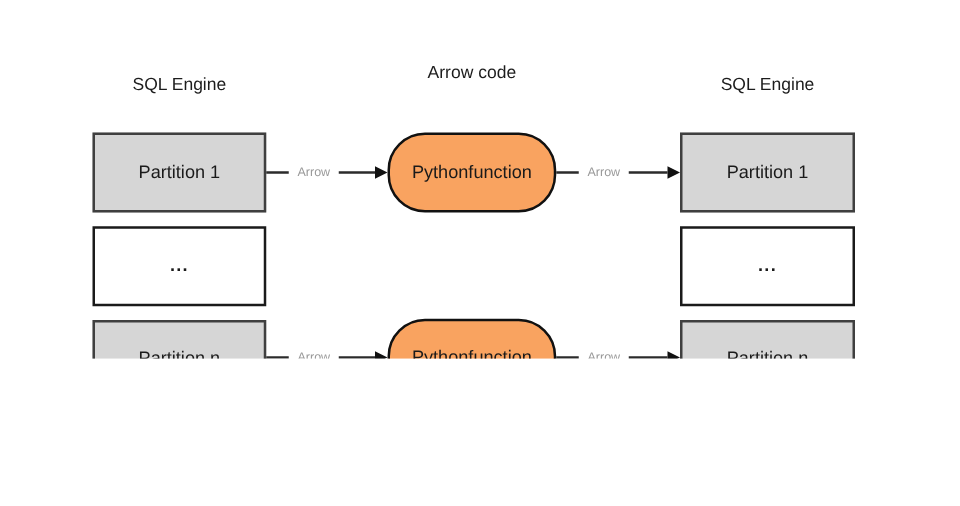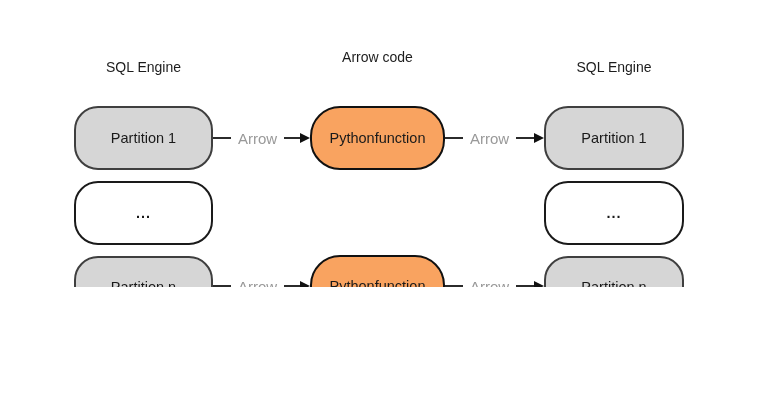--- a/index.html
+++ b/index.html
@@ -35,21 +35,20 @@
   }
   .node {
     position: absolute;
     display: flex;
     align-items: center;
     justify-content: center;
     text-align: center;
     font-size: 14.5px;
     line-height: 18px;
     color: #1a1a1a;
-    border-radius: 24px;
   }
   .partition {
     background: var(--partition-fill);
     border: 2px solid var(--partition-border);
   }
   .ellipsis {
     background: var(--ellipsis-fill);
     border: 2px solid var(--ellipsis-border);
     font-weight: bold;
     letter-spacing: 1px;
@@ -66,21 +65,21 @@
     display: flex;
     align-items: center;
   }
   .arrow-seg1 {
     width: 18px;
     height: 2px;
     background: var(--arrow-line);
     flex: none;
   }
   .arrow-label {
-    font-size: 15px;
+    font-size: 10px;
     color: var(--arrow-label);
     margin: 0 7px;
     white-space: nowrap;
     flex: none;
   }
   .arrow-seg2 {
     flex: 1;
     height: 2px;
     background: var(--arrow-line);
   }

